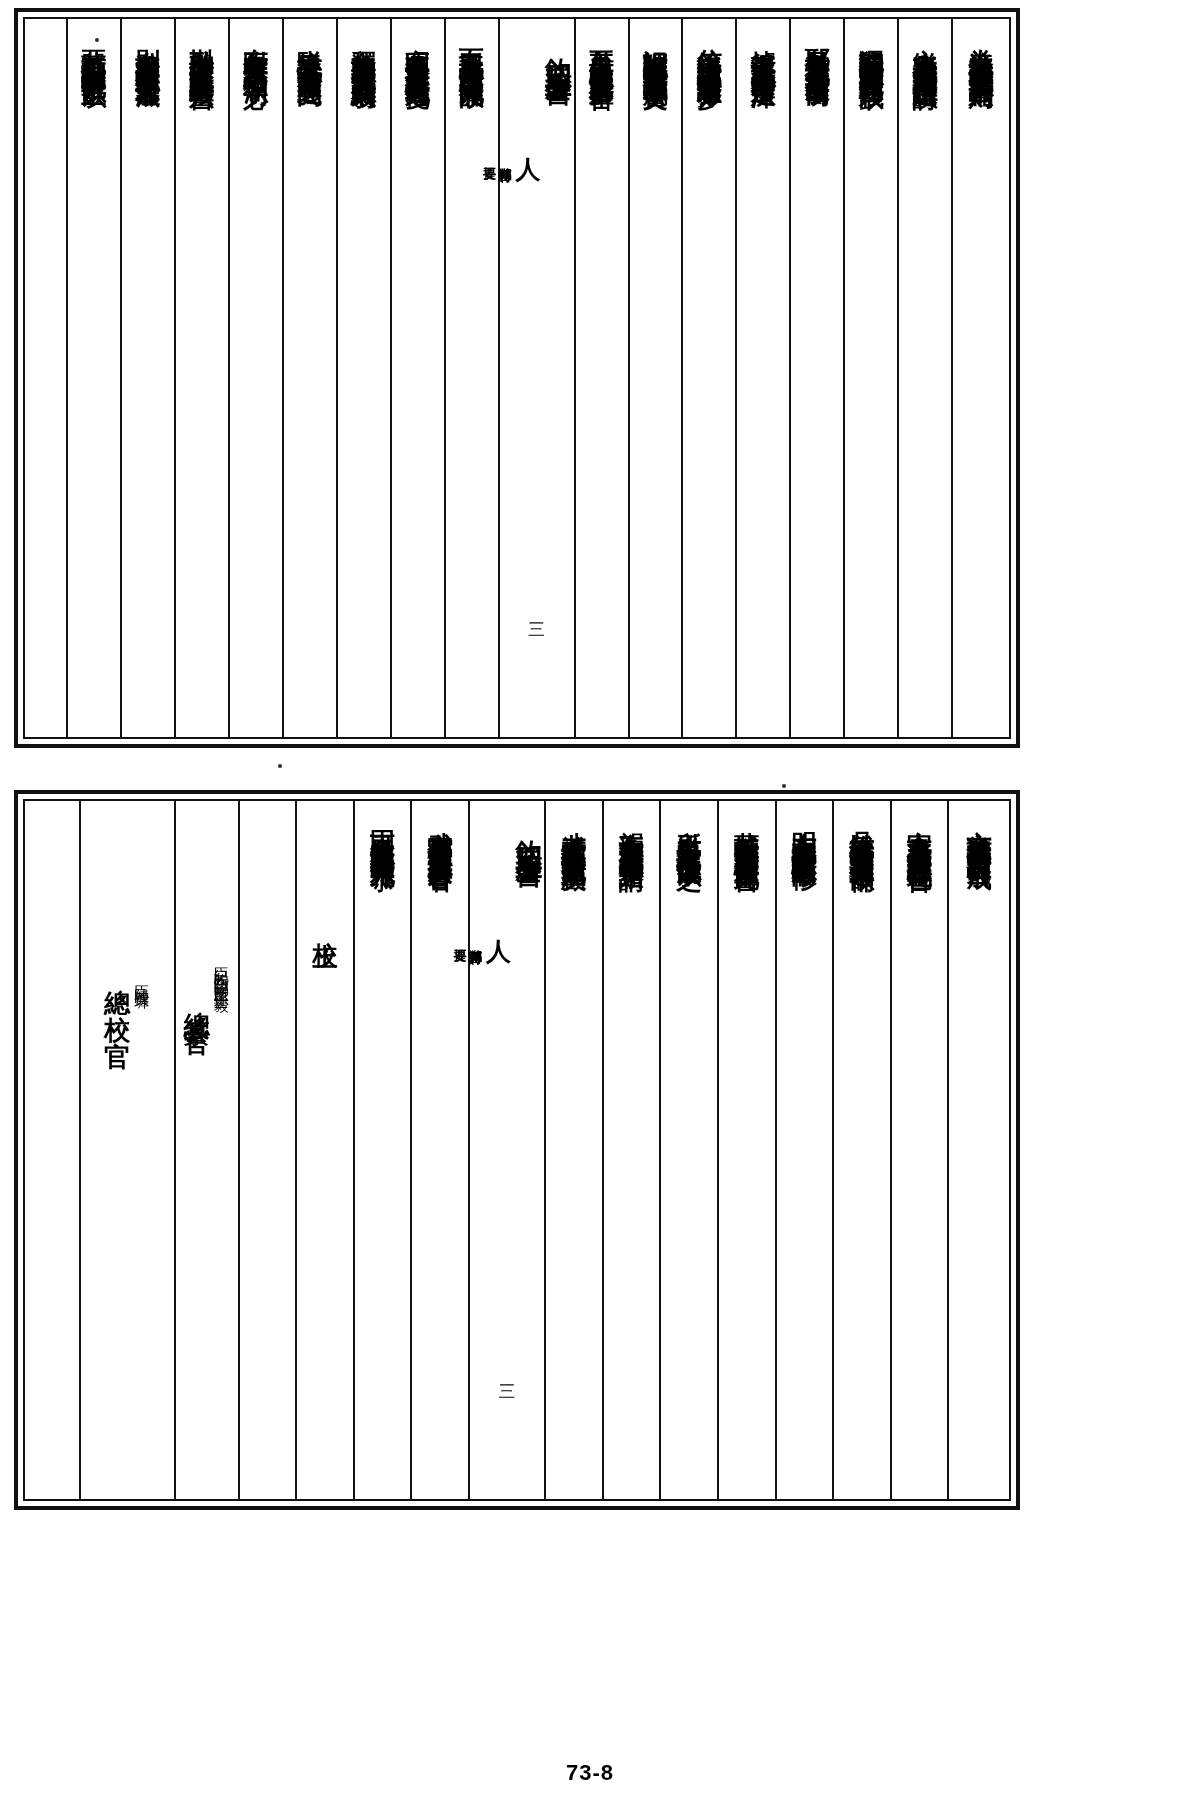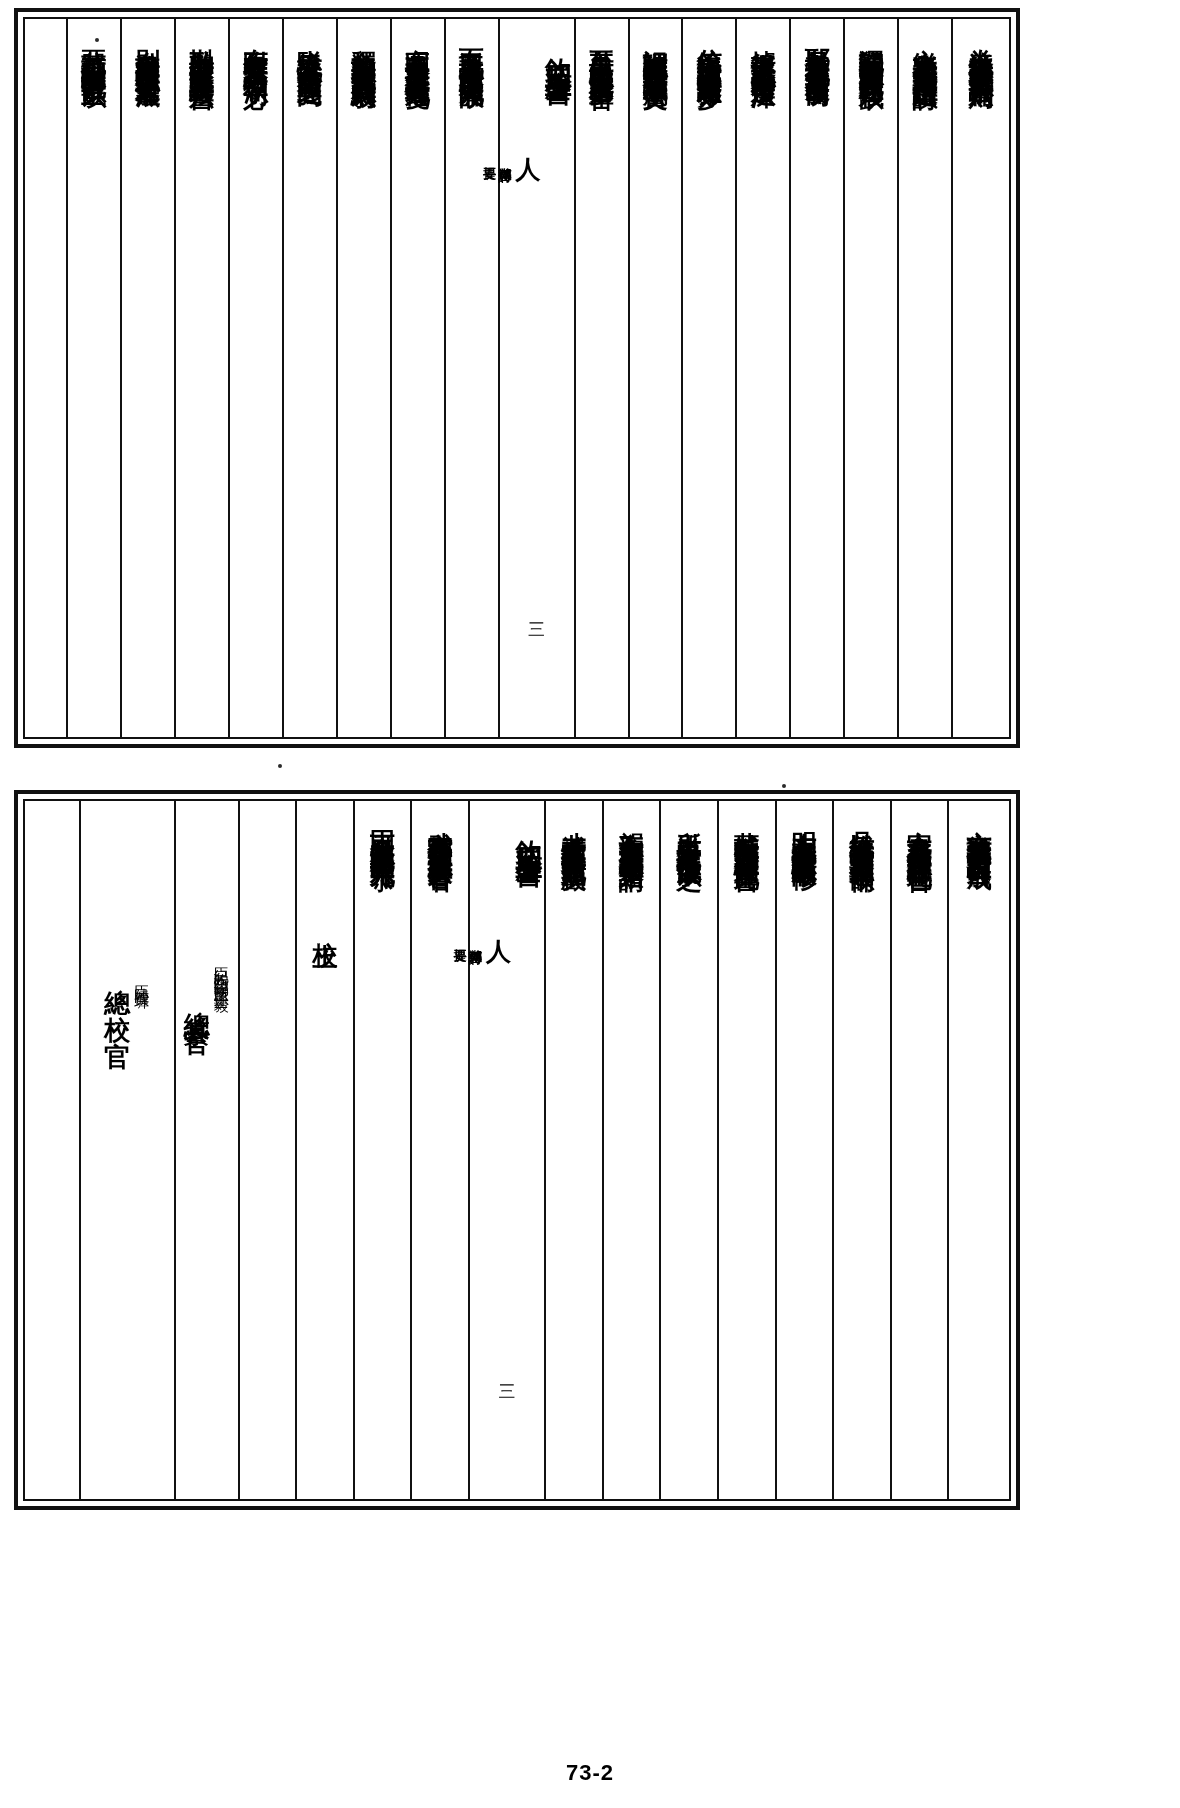--- a/index.html
+++ b/index.html
@@ -303,14 +303,14 @@
         <div class="col col-blank" style="width:54px"></div>
 
       </div>
     </div>
   </div>
 
   <div class="speck" style="left:95px; top:38px; width:4px; height:4px;"></div>
   <div class="speck" style="left:278px; top:764px; width:4px; height:4px;"></div>
   <div class="speck" style="left:782px; top:784px; width:4px; height:4px;"></div>
 
-  <div class="footer">73-2</div>
+  <div class="footer">73-8</div>
 </div>
 
 </body></html>

